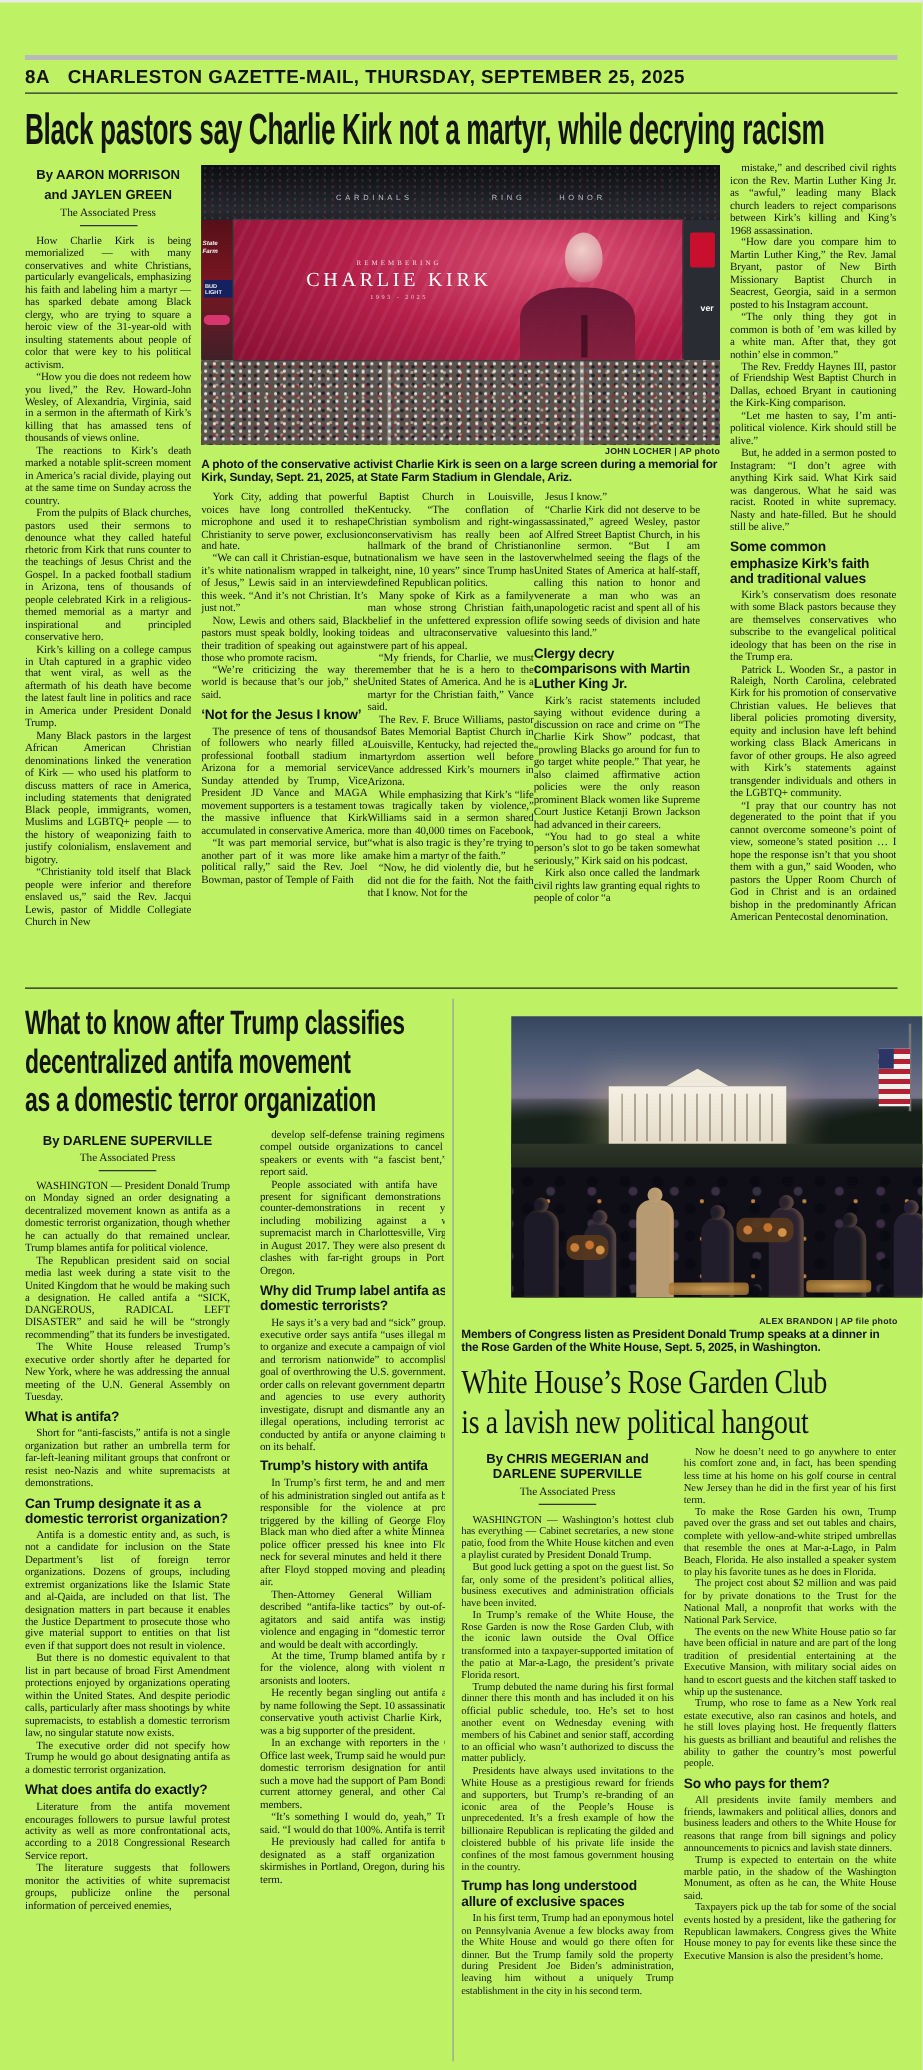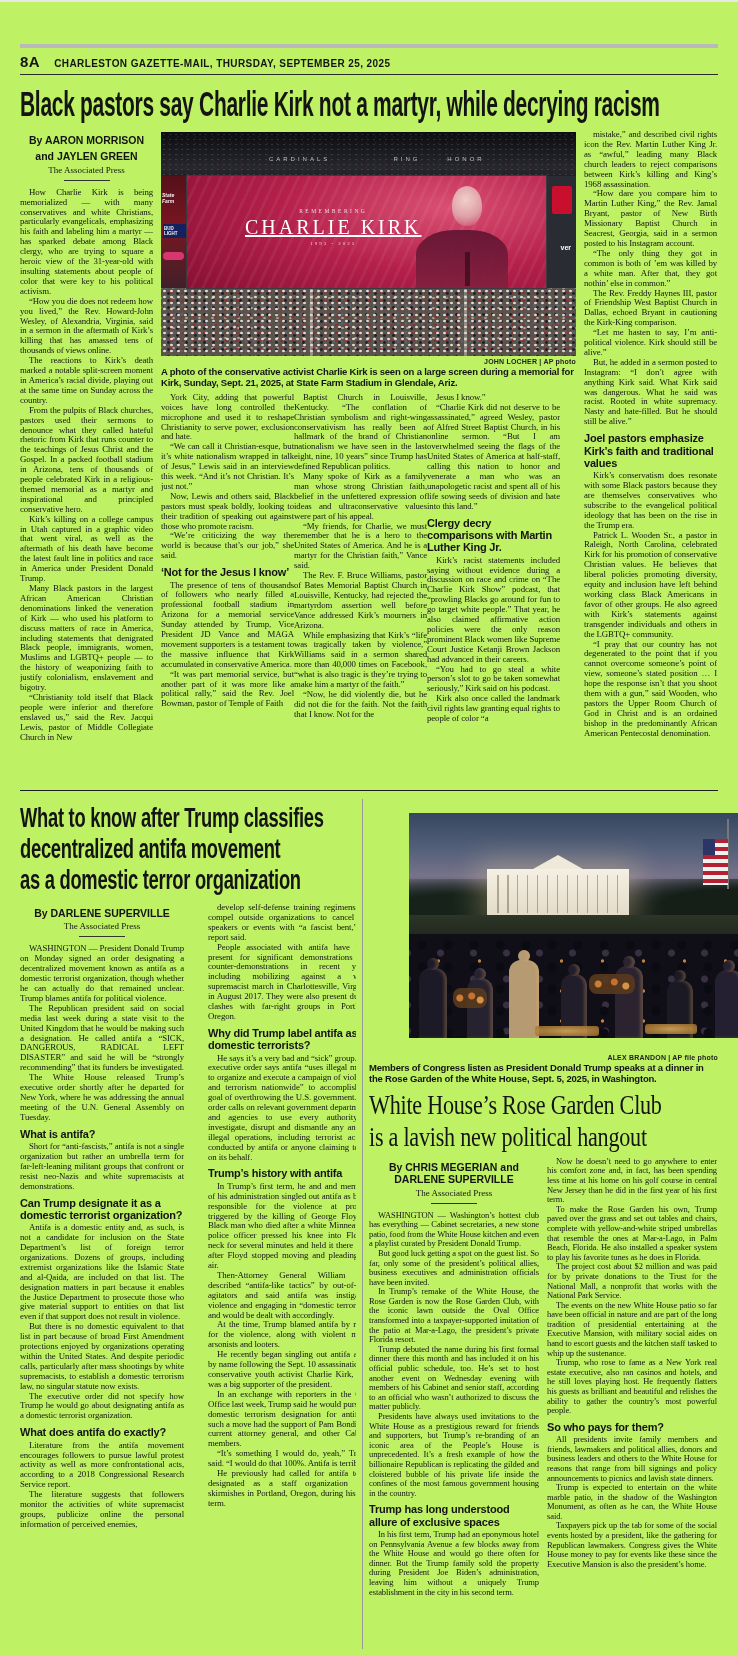--- a/index.html
+++ b/index.html
@@ -3,21 +3,21 @@
 <meta charset="utf-8">
 <style>
   html,body{margin:0;padding:0;background:#e8e8e8;}
   .page{position:relative;width:738px;height:1656px;background:#bef264;margin:2px auto;
         font-family:"Liberation Serif",serif;color:#141414;overflow:hidden;}
   
   .mast-rule1{height:4px;background:#b9b9b9;margin:42px 20px 0;}
   .mast-line{display:flex;align-items:baseline;gap:14px;padding:5px 20px 4px;
              font-family:"Liberation Sans",sans-serif;font-weight:bold;}
   .mast-page{font-size:15px;letter-spacing:.5px;}
-  .mast-paper{font-size:10px;letter-spacing:.4px;}
+  .mast-paper{font-size:15px;letter-spacing:.4px;}
   .mast-rule2{height:1px;background:#2a2a2a;margin:0 20px;}
   
   .headline1{margin:9px 20px 6px;font-family:"Liberation Sans",sans-serif;font-weight:bold;
              font-size:35px;line-height:40px;letter-spacing:-.5px;white-space:nowrap;
              transform:scaleX(.60);transform-origin:left center;}
   .headline2 span{display:block;font-family:"Liberation Sans",sans-serif;font-weight:bold;
              font-size:27px;line-height:31px;letter-spacing:-.4px;white-space:nowrap;
              transform:scaleX(.68);transform-origin:left center;}
   .headline3 span{display:block;font-family:"Liberation Serif",serif;font-weight:normal;
              font-size:27px;line-height:32px;letter-spacing:-.3px;white-space:nowrap;
@@ -62,21 +62,21 @@
      background-size:6px 5px,9px 6px;background-position:0 0,3px 2px;opacity:.5;}
   .p1-band-text{position:absolute;top:24px;color:#cdd1d9;font-family:"Liberation Sans",sans-serif;
      font-size:6px;letter-spacing:3px;opacity:.9;z-index:2;}
   .p1-screen{position:absolute;left:26px;right:30px;top:44px;height:112px;z-index:3;
      background:radial-gradient(120% 150% at 72% 28%,#d94f72 0%,#b5204a 38%,#8e1236 72%,#760d2c 100%);
      box-shadow:0 0 0 1px #3a3a40;}
   .p1-screen::after{content:"";position:absolute;inset:0;
      background:repeating-linear-gradient(115deg,rgba(255,255,255,.055) 0 3px,transparent 3px 10px);}
   .p1-screen-text{position:absolute;left:58px;top:32px;text-align:center;z-index:4;}
   .p1-remember{font-size:5.5px;letter-spacing:2.5px;color:#f3d7de;}
-  .p1-name{font-size:20px;letter-spacing:3px;color:#ffffff;margin-top:2px;text-decoration:underline;}
+  .p1-name{font-size:16px;letter-spacing:3px;color:#ffffff;margin-top:2px;}
   .p1-years{font-size:5px;letter-spacing:2px;color:#eec9d3;margin-top:2px;}
   .p1-portrait{position:absolute;right:34px;top:6px;width:100px;height:106px;z-index:3;}
   .p1-head{position:absolute;right:30px;top:4px;width:30px;height:40px;
      border-radius:50% 50% 46% 46%;opacity:.9;
      background:radial-gradient(circle at 45% 35%,#f4ddd4 0%,#dfa9ad 55%,rgba(190,70,100,.25) 100%);}
   .p1-body{position:absolute;right:4px;bottom:0;width:92px;height:58px;opacity:.92;
      border-radius:42% 42% 0 0;background:linear-gradient(#601432,#83203f);}
   .p1-tie{position:absolute;right:42px;bottom:2px;width:5px;height:34px;background:#3c0c1e;opacity:.8;}
   .p1-left-strip{position:absolute;left:0;top:44px;bottom:68px;width:26px;z-index:2;
      background:linear-gradient(#551019,#7a1622 45%,#402028);}
@@ -228,21 +228,21 @@
             </div>
         </div>
       </div>
       <div class="a1-col body-a1">
           <p class="para">mistake,” and described civil rights icon the Rev. Martin Luther King Jr. as “awful,” leading many Black church leaders to reject comparisons between Kirk’s killing and King’s 1968 assassination.</p>
           <p class="para">“How dare you compare him to Martin Luther King,” the Rev. Jamal Bryant, pastor of New Birth Missionary Baptist Church in Seacrest, Georgia, said in a sermon posted to his Instagram account.</p>
           <p class="para">“The only thing they got in common is both of ’em was killed by a white man. After that, they got nothin’ else in common.”</p>
           <p class="para">The Rev. Freddy Haynes III, pastor of Friendship West Baptist Church in Dallas, echoed Bryant in cautioning the Kirk-King comparison.</p>
           <p class="para">“Let me hasten to say, I’m anti-political violence. Kirk should still be alive.”</p>
           <p class="para">But, he added in a sermon posted to Instagram: “I don’t agree with anything Kirk said. What Kirk said was dangerous. What he said was racist. Rooted in white supremacy. Nasty and hate-filled. But he should still be alive.”</p>
-          <h4 class="subhead">Joel pastors emphasize Kirk’s faith and traditional values</h4>
+          <h4 class="subhead">Some common emphasize Kirk’s faith and traditional values</h4>
           <p class="para">Kirk’s conservatism does resonate with some Black pastors because they are themselves conservatives who subscribe to the evangelical political ideology that has been on the rise in the Trump era.</p>
           <p class="para">Patrick L. Wooden Sr., a pastor in Raleigh, North Carolina, celebrated Kirk for his promotion of conservative Christian values. He believes that liberal policies promoting diversity, equity and inclusion have left behind working class Black Americans in favor of other groups. He also agreed with Kirk’s statements against transgender individuals and others in the LGBTQ+ community.</p>
           <p class="para">“I pray that our country has not degenerated to the point that if you cannot overcome someone’s point of view, someone’s stated position … I hope the response isn’t that you shoot them with a gun,” said Wooden, who pastors the Upper Room Church of God in Christ and is an ordained bishop in the predominantly African American Pentecostal denomination.</p>
         </div>
     </div>
   </section>
 
   <div class="section-rule"></div>
 
   <section class="bottom">

